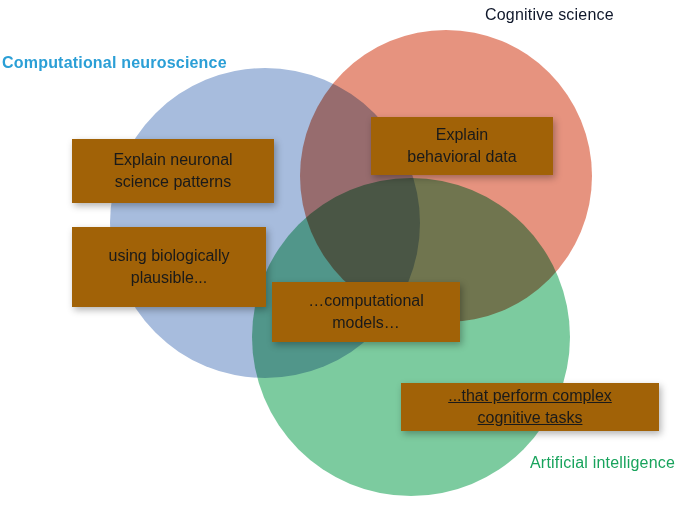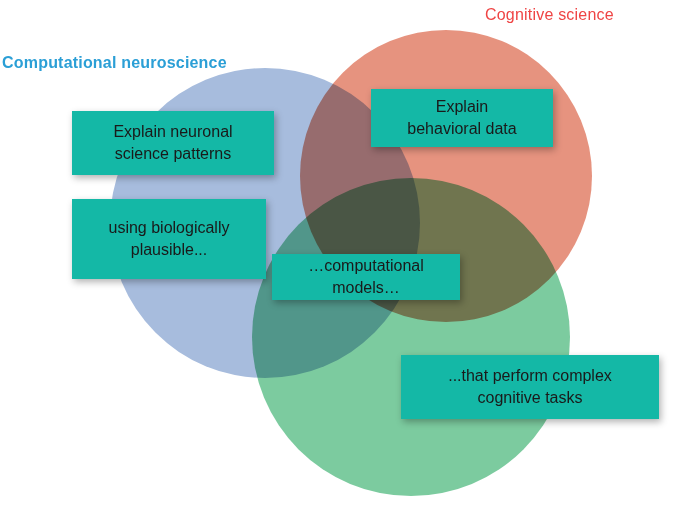--- a/index.html
+++ b/index.html
@@ -43,45 +43,46 @@
   }
   .set-label {
     position: absolute;
     font-size: 16px;
     letter-spacing: 0.2px;
     white-space: nowrap;
   }
   .label-cognitive {
     left: 485px;
     top: 6px;
-    color: #ef4444;
+    color: #0f172a;
   }
   .label-neuro {
     left: 2px;
     top: 54px;
     color: #2b9fd6;
     font-weight: bold;
   }
   .label-ai {
     left: 530px;
     top: 454px;
     color: #18a35c;
   }
   .callout {
     position: absolute;
-    background: #14b8a6;
+    background: #a16207;
     box-shadow: 2px 3px 7px rgba(0,0,0,0.30);
     color: #1a1a1a;
     font-size: 16px;
     line-height: 1.35;
     text-align: center;
     white-space: pre-line;
     display: flex;
     align-items: center;
     justify-content: center;
+    margin-top: 28px;
   }
   .box-neuronal {
     left: 72px;
     top: 111px;
     width: 202px;
     height: 64px;
   }
   .box-behavioral {
     left: 371px;
     top: 89px;
@@ -91,44 +92,46 @@
   .box-biological {
     left: 72px;
     top: 199px;
     width: 194px;
     height: 80px;
   }
   .box-models {
     left: 272px;
     top: 254px;
     width: 188px;
-    height: 46px;
+    height: 60px;
   }
   .box-tasks {
     left: 401px;
     top: 355px;
     width: 258px;
-    height: 64px;
+    height: 48px;
+    text-decoration: underline;
   }
 </style>
 </head>
 <body>
 
 <div class="canvas">
 
   <div class="circle circle-blue"></div>
 
   <div class="circle circle-red"></div>
 
   <div class="circle circle-green"></div>
 
   <div class="set-label label-cognitive">Cognitive science</div>
 
   <div class="set-label label-neuro">Computational neuroscience</div>
 
+  <div class="set-label label-ai">Artificial intelligence</div>
 
   <div class="callout box-neuronal">Explain neuronal
 science patterns</div>
 
   <div class="callout box-behavioral">Explain
 behavioral data</div>
 
   <div class="callout box-biological">using biologically
 plausible...</div>
 

